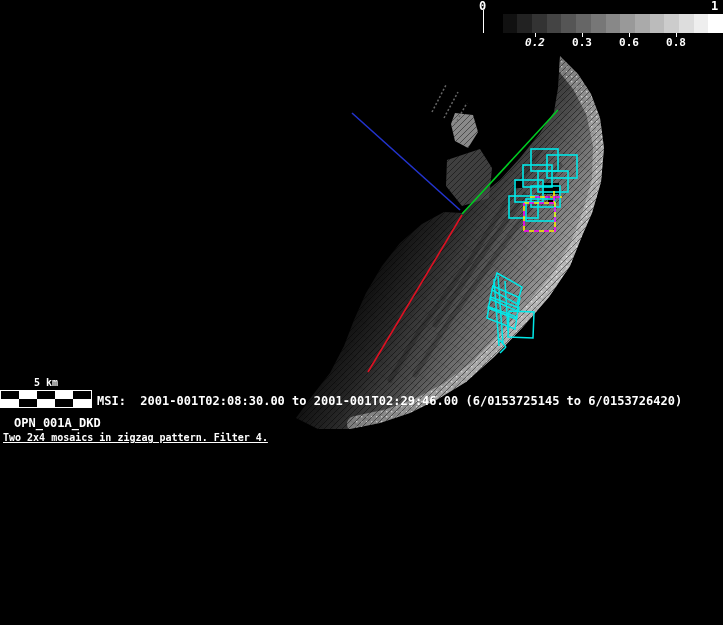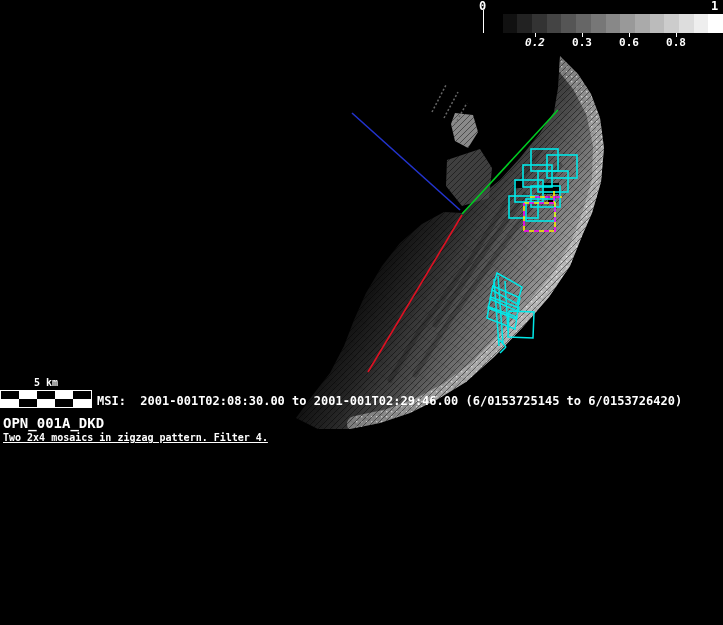--- a/index.html
+++ b/index.html
@@ -16,21 +16,21 @@
   .cbar-ticklabel{position:absolute;top:37px;width:34px;text-align:center;
                   font-size:11px;font-weight:bold;line-height:12px;}
   
   #scalebar-label{position:absolute;left:0;top:377px;width:92px;text-align:center;
                   font-size:10px;font-weight:bold;line-height:12px;}
   #scalebar-box{position:absolute;left:0;top:390px;border:1px solid #fff;width:90px;height:16px;
                 display:flex;flex-wrap:wrap;background:#000;}
   #scalebar-box div{width:18px;height:8px;}
   
   #msi-line{left:97px;top:395px;font-size:12px;}
-  #seq-id{left:3px;top:417px;font-size:14px;text-align:center;}
+  #seq-id{left:14px;top:417px;font-size:12px;text-align:center;}
   #seq-desc{left:3px;top:431px;font-size:10px;text-decoration:underline;}
 </style>
 </head>
 <body>
 
 <div class="screen">
 
   <svg id="scene" width="723" height="625" viewBox="0 0 723 625">
     <defs>
       <linearGradient id="grad" gradientUnits="userSpaceOnUse" x1="420" y1="195" x2="612" y2="307">

